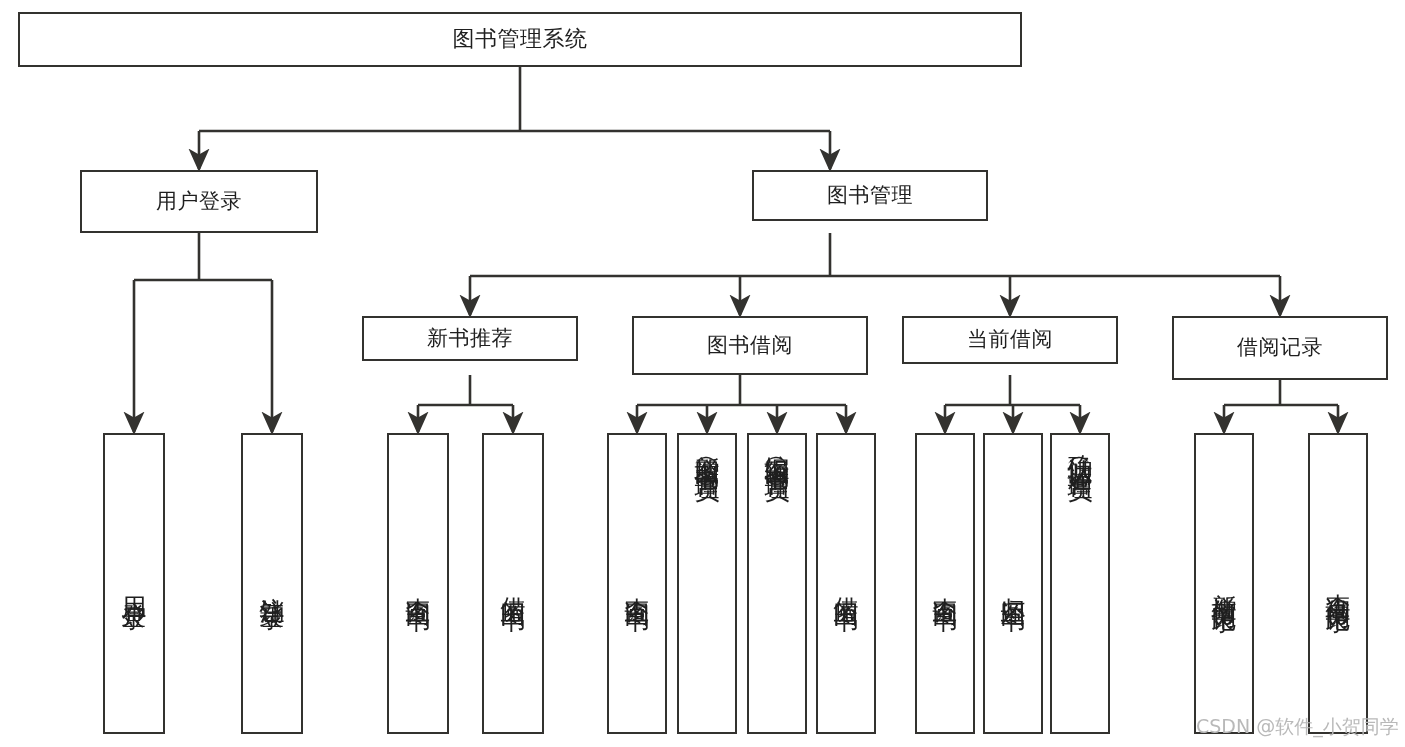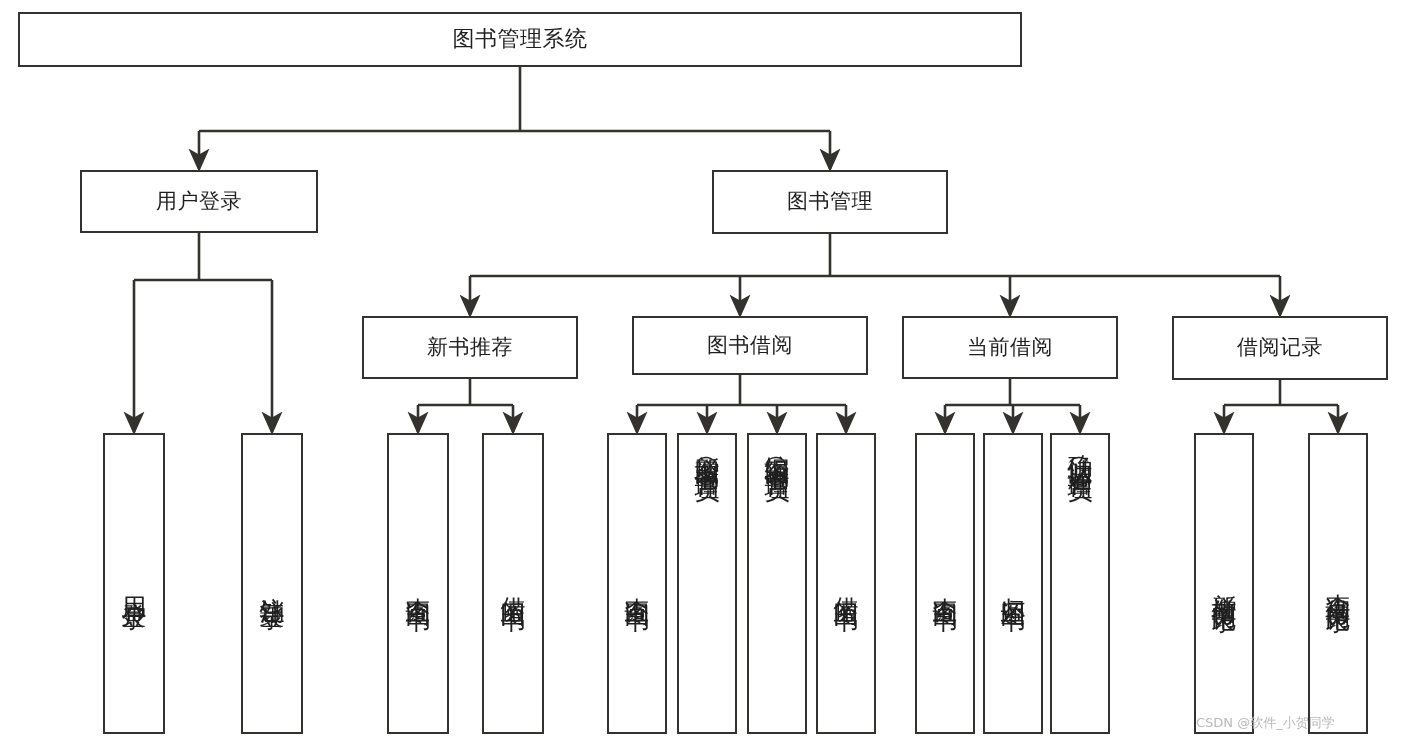--- a/index.html
+++ b/index.html
@@ -64,21 +64,21 @@
     line-height: 1;
     letter-spacing: 3.5px;
     white-space: nowrap;
   }
   .node.vert.mid {
     align-items: center;
   }
   .watermark {
     position: absolute;
     color: #b9b9b9;
-    font-size: 13px;
+    font-size: 19px;
     white-space: nowrap;
     z-index: 3;
     font-family: "DejaVu Sans", "Liberation Sans", sans-serif;
   }
 </style>
 </head>
 <body>
 
 <div id="canvas">
 
@@ -125,31 +125,31 @@
       </g>
   </svg>
 
   <div class="node horiz root" style="left: 18px; top: 12px; width: 1004px; height: 55px;">
     <span class="lbl">图书管理系统</span>
   </div>
 
   <div class="node horiz" style="left: 80px; top: 170px; width: 238px; height: 63px;">
     <span class="lbl">用户登录</span>
   </div>
-  <div class="node horiz" style="left: 712px; top: 170px; width: 236px; height: 64px;">
+  <div class="node horiz" style="left: 752px; top: 170px; width: 236px; height: 51px;">
     <span class="lbl">图书管理</span>
   </div>
 
-  <div class="node horiz" style="left: 362px; top: 316px; width: 216px; height: 63px;">
+  <div class="node horiz" style="left: 362px; top: 316px; width: 216px; height: 45px;">
     <span class="lbl">新书推荐</span>
   </div>
   <div class="node horiz" style="left: 632px; top: 316px; width: 236px; height: 59px;">
     <span class="lbl">图书借阅</span>
   </div>
-  <div class="node horiz" style="left: 902px; top: 316px; width: 216px; height: 63px;">
+  <div class="node horiz" style="left: 902px; top: 316px; width: 216px; height: 48px;">
     <span class="lbl">当前借阅</span>
   </div>
   <div class="node horiz" style="left: 1172px; top: 316px; width: 216px; height: 64px;">
     <span class="lbl">借阅记录</span>
   </div>
 
   <div class="node vert mid" style="left: 103px; top: 433px; width: 62px; height: 301px;">
     <span class="lbl">用户登录</span>
   </div>
   <div class="node vert mid" style="left: 241px; top: 433px; width: 62px; height: 301px;">

